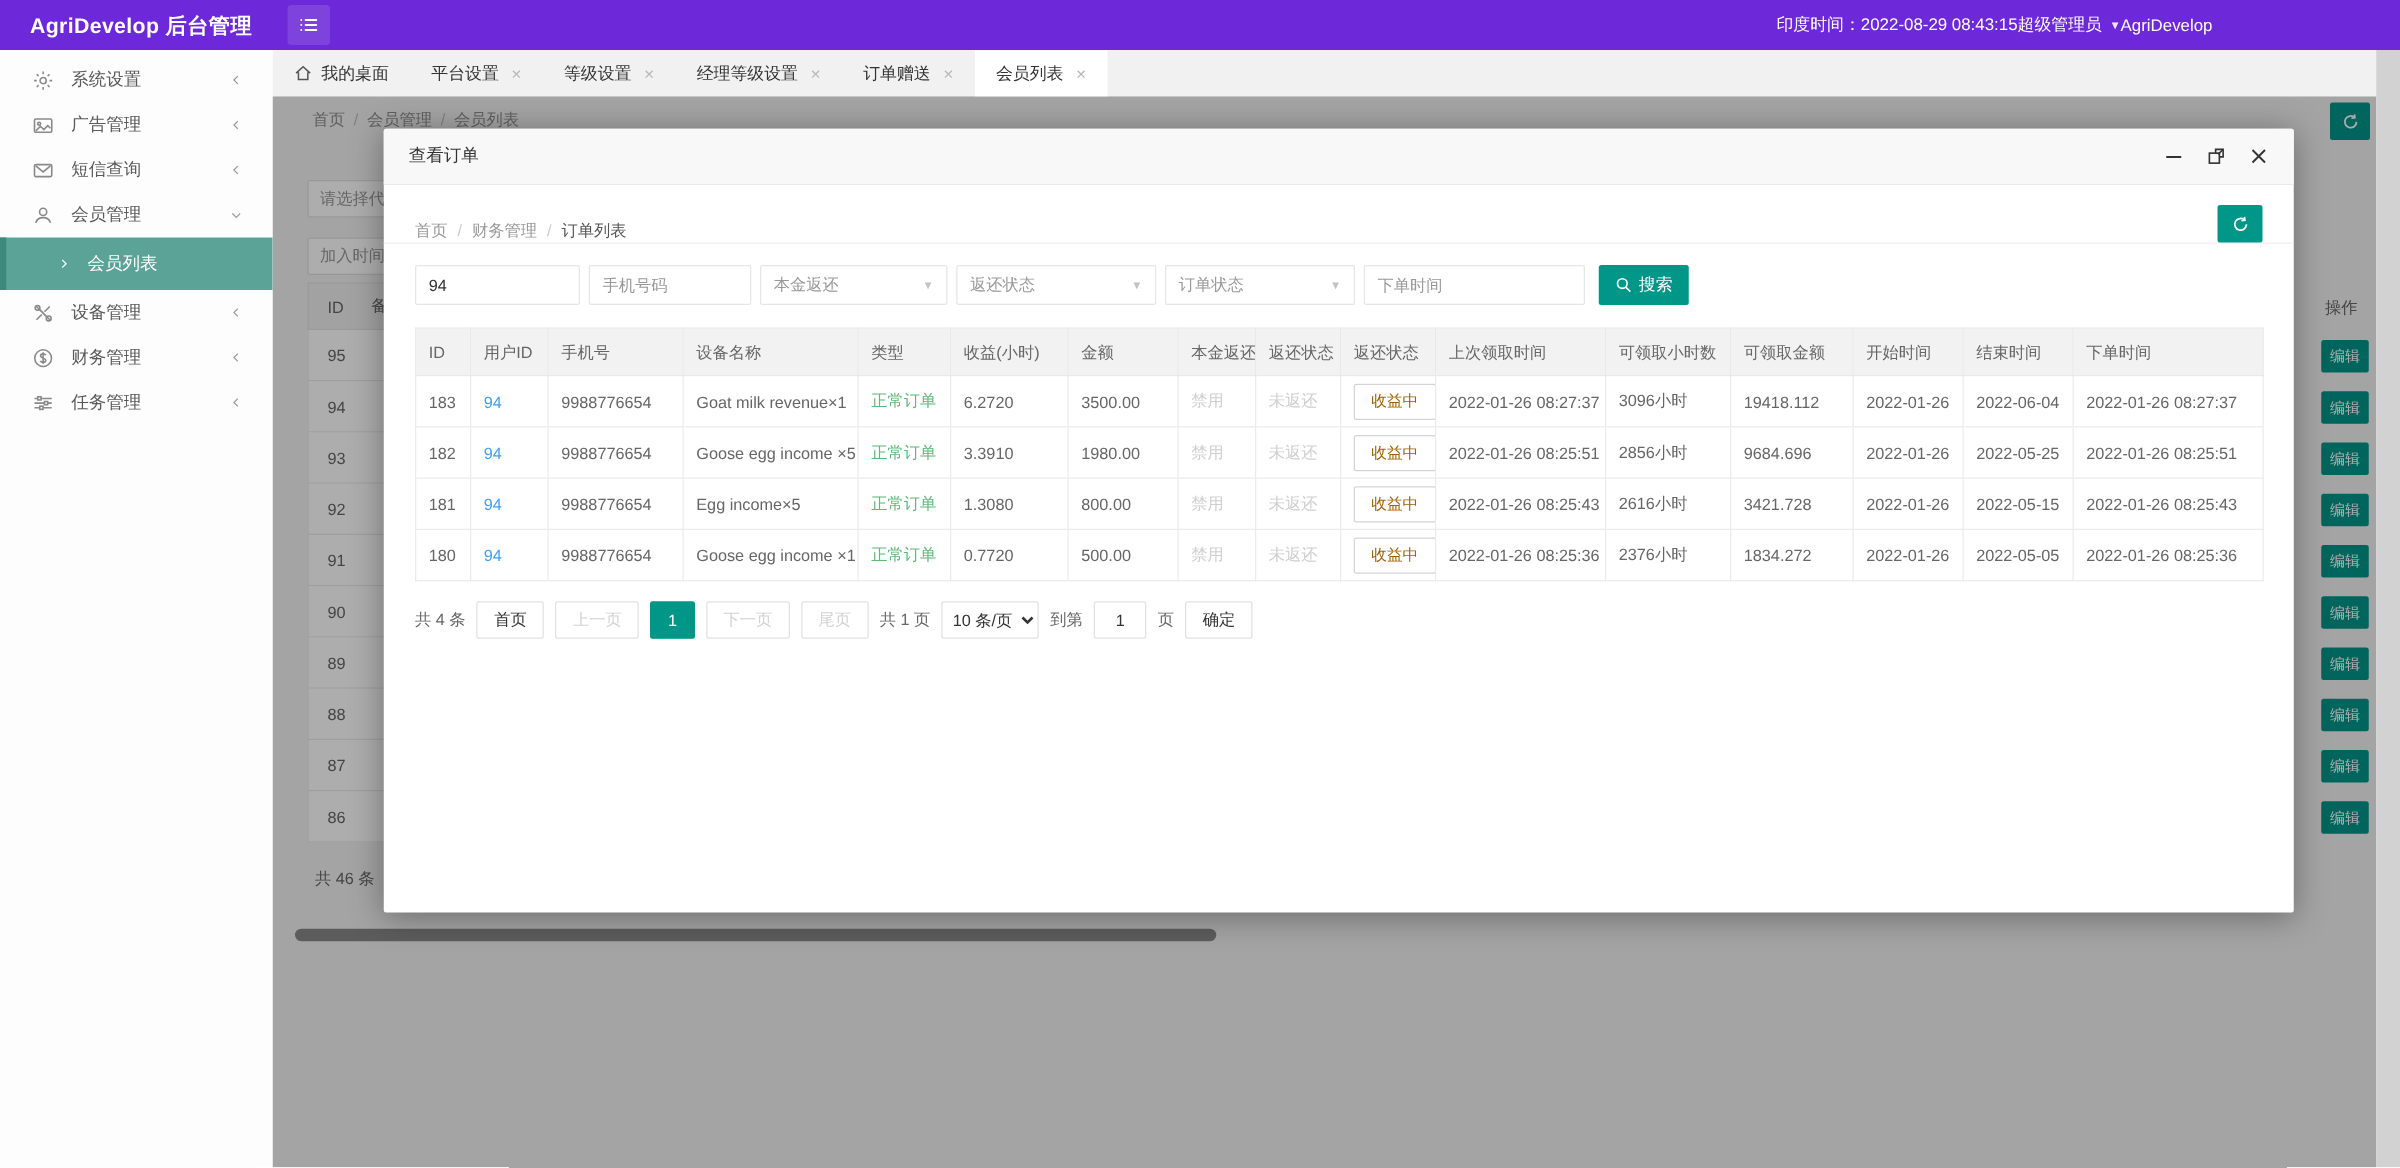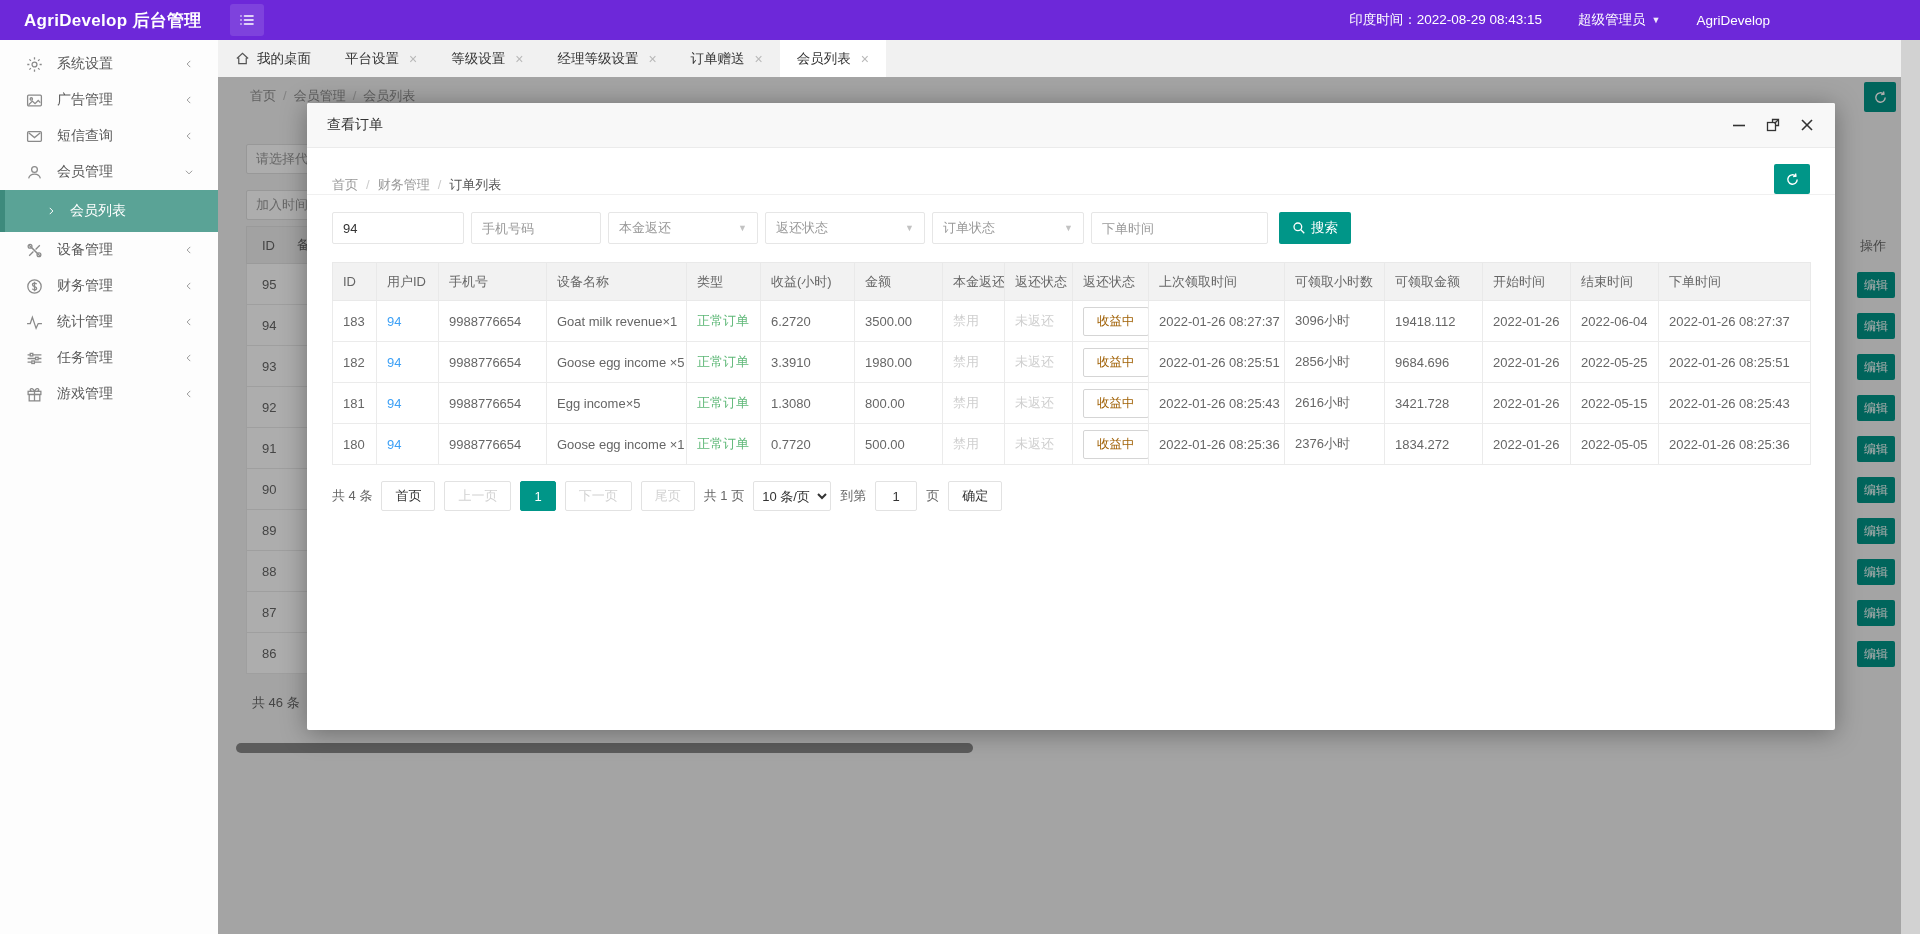--- a/index.html
+++ b/index.html
@@ -4,21 +4,21 @@
 <style>
   * { box-sizing: border-box; }
   html,body { margin:0; padding:0; }
   body { font-family:"Liberation Sans","DejaVu Sans",sans-serif; }
   .page { position:relative; width:1920px; height:934px; background:#fff; overflow:hidden; }
 
   
   .topbar { position:absolute; top:0; left:0; width:1920px; height:40px; background:#6d28d9; color:#fff; display:flex; align-items:center; z-index:5; }
   .brand { width:218px; padding-left:24px; font-size:17px; font-weight:bold; letter-spacing:.3px; }
   .hamburger { width:34px; height:32px; margin-left:12px; background:rgba(255,255,255,.12); border-radius:3px; display:flex; align-items:center; justify-content:center; cursor:pointer; }
-  .topbar-right { margin-left:auto; display:flex; align-items:center; gap:36px; padding-right:150px; font-size:13.5px; }
+  .topbar-right { margin-left:auto; display:flex; align-items:center; padding-right:150px; font-size:13.5px; }
   .role-wrap { display:flex; align-items:center; gap:6px; }
   .caret-down { font-size:9px; opacity:.9; }
 
   
   .sidebar { position:absolute; top:40px; left:0; width:218px; height:894px; background:#fdfdfd; z-index:4; padding-top:6px; }
   .side-item { height:36px; display:flex; align-items:center; padding-left:26px; position:relative; color:#595959; font-size:14px; cursor:pointer; }
   .side-item .s-icon { width:17px; height:17px; margin-right:14px; color:#8a8a8a; flex:0 0 auto; }
   .side-item .chev { position:absolute; right:24px; color:#9a9a9a; }
   .sub-item { height:38px; display:flex; align-items:center; padding-left:46px; color:#666; font-size:14px; cursor:pointer; position:relative; }
   .sub-item .arrow { margin-right:14px; color:#9a9a9a; }
@@ -193,50 +193,26 @@
         </svg>
       <span>财务管理</span>
       <span class="chev">
           <svg width="10" height="10" viewBox="0 0 16 16" fill="none" stroke="currentColor" stroke-width="1.6">
             <polyline points="10,3 5,8 10,13"></polyline>
           </svg>
         </span>
     </div>
     <div class="side-item">
       <svg class="s-icon" viewBox="0 0 16 16" fill="none" stroke="currentColor" stroke-width="1.2">
-          <polyline points="1,9 4,9 6,3 9.5,13.5 11.5,9 15,9"></polyline>
-        </svg>
-      <span>统计管理</span>
-      <span class="chev">
-          <svg width="10" height="10" viewBox="0 0 16 16" fill="none" stroke="currentColor" stroke-width="1.6">
-            <polyline points="10,3 5,8 10,13"></polyline>
-          </svg>
-        </span>
-    </div>
-    <div class="side-item">
-      <svg class="s-icon" viewBox="0 0 16 16" fill="none" stroke="currentColor" stroke-width="1.2">
           <path d="M1.5 4.5h13M1.5 8h13M1.5 11.5h13"></path>
           <rect x="4" y="3.2" width="2.4" height="2.4" fill="#fff"></rect>
           <rect x="9" y="6.8" width="2.4" height="2.4" fill="#fff"></rect>
           <rect x="5.5" y="10.3" width="2.4" height="2.4" fill="#fff"></rect>
         </svg>
       <span>任务管理</span>
-      <span class="chev">
-          <svg width="10" height="10" viewBox="0 0 16 16" fill="none" stroke="currentColor" stroke-width="1.6">
-            <polyline points="10,3 5,8 10,13"></polyline>
-          </svg>
-        </span>
-    </div>
-    <div class="side-item">
-      <svg class="s-icon" viewBox="0 0 16 16" fill="none" stroke="currentColor" stroke-width="1.2">
-          <rect x="2" y="5" width="12" height="3"></rect>
-          <rect x="3" y="8" width="10" height="6"></rect>
-          <path d="M8 5v9M5.5 5C4.3 5 3.6 3.9 4.2 3c.6-.9 2.2-.6 2.8.5L8 5M10.5 5c1.2 0 1.9-1.1 1.3-2-.6-.9-2.2-.6-2.8.5L8 5"></path>
-        </svg>
-      <span>游戏管理</span>
       <span class="chev">
           <svg width="10" height="10" viewBox="0 0 16 16" fill="none" stroke="currentColor" stroke-width="1.6">
             <polyline points="10,3 5,8 10,13"></polyline>
           </svg>
         </span>
     </div>
   </div>
 
   <div class="tabbar">
     <div class="tab">

